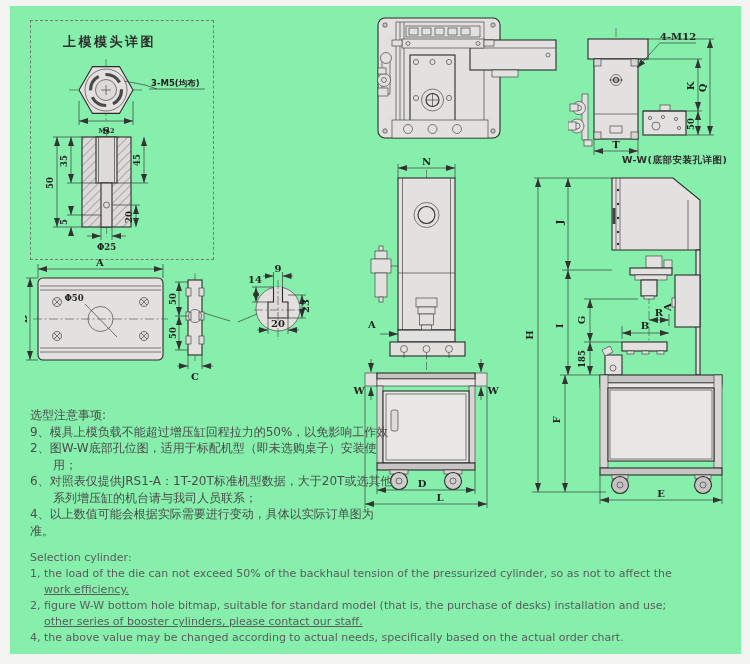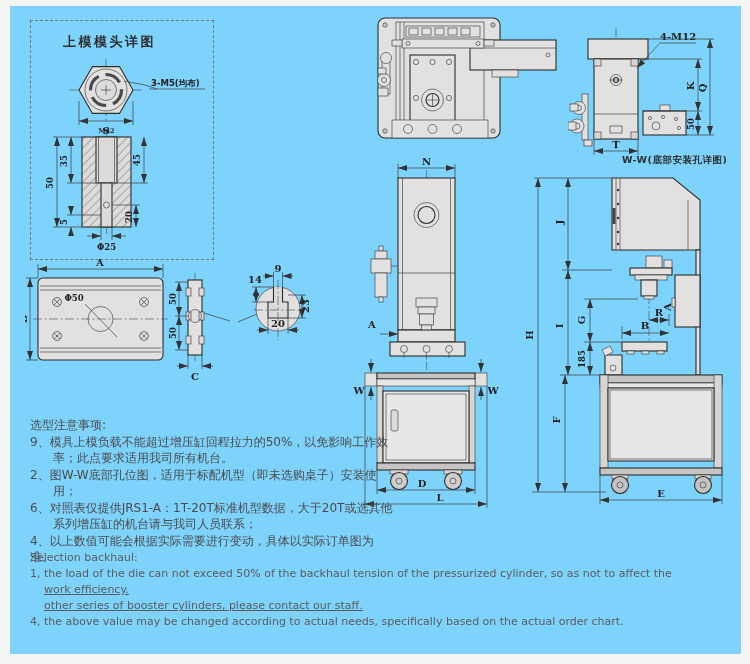--- a/index.html
+++ b/index.html
@@ -1,24 +1,24 @@
 <!DOCTYPE html>
 <html><head>
 <meta charset="utf-8">
 <style>
   html,body{margin:0;padding:0;background:#f4f4f2;}
   #app{position:relative;width:750px;height:664px;overflow:hidden;font-family:"DejaVu Sans",sans-serif;}
-  .canvas{position:absolute;left:10px;top:6px;width:731px;height:648px;background:#7dd3fc;}
+  .canvas{position:absolute;left:10px;top:6px;width:731px;height:648px;background:#86efac;}
   .abs{position:absolute;}
   .dashed-box{position:absolute;left:20px;top:14px;width:182px;height:238px;border:1.5px dashed #787878;}
   .box-title{position:absolute;left:32px;top:12px;font:700 13px "DejaVu Sans",sans-serif;letter-spacing:2.5px;color:#2e2e2e;}
   .caption{position:absolute;color:#2e2e2e;white-space:nowrap;}
   .plate-caption{left:40px;top:363px;font:700 11px "DejaVu Sans",sans-serif;letter-spacing:1px;}
   .ww-caption{left:612px;top:148px;font:700 9.5px "DejaVu Sans",sans-serif;letter-spacing:.5px;}
-  .notes-cn{position:absolute;left:20px;top:411px;width:365px;color:#4c4c4c;font-size:12px;line-height:16.5px;}
+  .notes-cn{position:absolute;left:20px;top:401px;width:365px;color:#4c4c4c;font-size:12px;line-height:16.5px;}
   .notes-cn .ind{padding-left:23px;}
   .notes-en{position:absolute;left:20px;top:544px;width:716px;color:#5c5c5c;font-size:11px;line-height:16px;}
   .notes-en .ind{padding-left:14px;text-decoration:underline;}
   
   .md{stroke:#2c2c2c;stroke-width:1.1;}
   .tn{stroke:#3d3d3d;stroke-width:0.65;}
   .dm{stroke:#3d3d3d;stroke-width:0.7;}
   .cl{stroke:#4a4a4a;stroke-width:0.6;stroke-dasharray:9 2.5 2 2.5;}
   text.dl{font:700 10px "DejaVu Serif",serif;fill:#1f1f1f;}
   text.ds{font:700 8.5px "DejaVu Serif",serif;fill:#1f1f1f;}
@@ -495,30 +495,30 @@
     <text class="dl" x="34" y="262" text-anchor="middle" transform="rotate(-90 34 262)">F</text>
     <line x1="74" y1="317" x2="74" y2="346" class="dm"></line>
         <line x1="196" y1="317" x2="196" y2="346" class="dm"></line>
     <line x1="74" y1="342" x2="196" y2="342" class="dm" marker-start="url(#b7)" marker-end="url(#a7)"></line>
     <text class="dl" x="135" y="339" text-anchor="middle">E</text>
   </svg>
 
   <div class="notes-cn">
     <div>选型注意事项:</div>
     <div>9、模具上模负载不能超过增压缸回程拉力的50%，以免影响工作效</div>
-    <div class="ind">率；此点要求适用我司所有机台。</div>
     <div>2、图W-W底部孔位图，适用于标配机型（即未选购桌子）安装使</div>
     <div class="ind">用；</div>
     <div>6、对照表仅提供JRS1-A：1T-20T标准机型数据，大于20T或选其他</div>
     <div class="ind">系列增压缸的机台请与我司人员联系；</div>
     <div>4、以上数值可能会根据实际需要进行变动，具体以实际订单图为准。</div>
   </div>
 
   <div class="notes-en">
-    <div>Selection backhaul:</div>
+    <div>Selection cylinder:</div>
     <div>1, the load of the die can not exceed 50% of the backhaul tension of the pressurized cylinder, so as not to affect the</div>
     <div class="ind">work efficiency.</div>
+    <div>2, figure W-W bottom hole bitmap, suitable for standard model (that is, the purchase of desks) installation and use;</div>
     <div class="ind">other series of booster cylinders, please contact our staff.</div>
     <div>4, the above value may be changed according to actual needs, specifically based on the actual order chart.</div>
   </div>
 
 </div>
 </div>
 
 </body></html>

